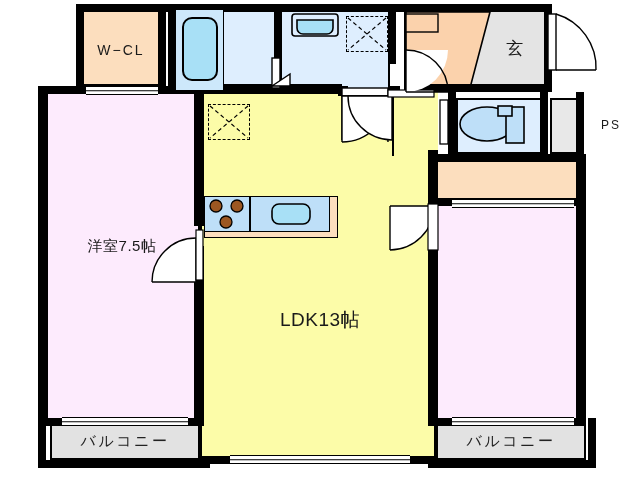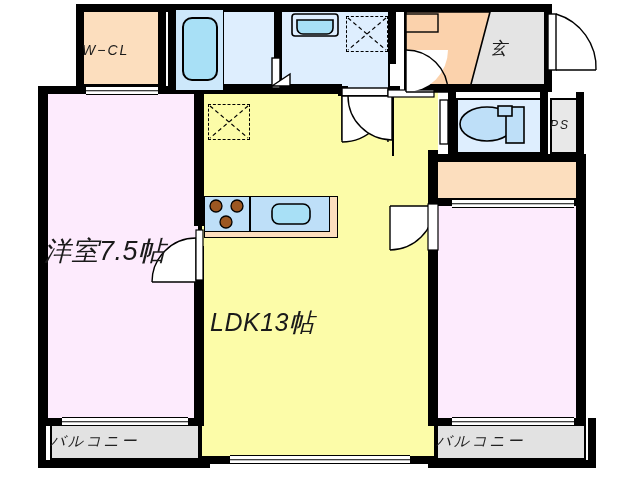--- a/index.html
+++ b/index.html
@@ -13,25 +13,25 @@
   }
   
   .fill{position:absolute;box-sizing:border-box;}
   .wall{position:absolute;background:#000000;box-sizing:border-box;}
   .label{
     position:absolute;
     color:#1a1a1a;
     white-space:nowrap;
     font-weight:400;
     letter-spacing:0.5px;
+    text-align:center;
     line-height:1;
-    font-style:italic;
   }
-  .lbl-room{font-size:27px;}
-  .lbl-ldk{font-size:25px;}
+  .lbl-room{font-size:15px;}
+  .lbl-ldk{font-size:19px;}
   .lbl-small{font-size:14px;letter-spacing:2px;}
   .lbl-bal{font-size:15px;letter-spacing:2.5px;color:#222;}
   .lbl-ps{font-size:12px;letter-spacing:2px;}
   .lbl-gen{font-size:17px;}
   .dashbox{
     position:absolute;
     border:1.6px dashed #000;
     box-sizing:border-box;
   }
   .slidewin{position:absolute;background:#ffffff;border-top:1.5px solid #000;border-bottom:1.5px solid #000;box-sizing:border-box;}
@@ -218,21 +218,21 @@
   </svg>
 
   <svg class="vec" width="640" height="480">
     <rect x="406" y="14" width="32" height="18" fill="#FBD2AC" stroke="#000" stroke-width="1.4"></rect>
   </svg>
 
   <div class="label lbl-small" style="left:82px;top:43px;width:78px;">W−CL</div>
 
   <div class="label lbl-gen" style="left:490px;top:40px;width:50px;">玄</div>
 
-  <div class="label lbl-ps" style="left:550px;top:119px;width:34px;">PS</div>
+  <div class="label lbl-ps" style="left:550px;top:119px;width:34px;padding-left:44px;">PS</div>
 
 
   <div class="label lbl-room" style="left:44px;top:238px;width:156px;">洋室7.5帖</div>
 
 
   <div class="label lbl-ldk" style="left:210px;top:310px;width:220px;">LDK13帖</div>
 
   <div class="label lbl-bal" style="left:50px;top:433px;width:150px;">バルコニー</div>
 
   <div class="label lbl-bal" style="left:436px;top:433px;width:150px;">バルコニー</div>

